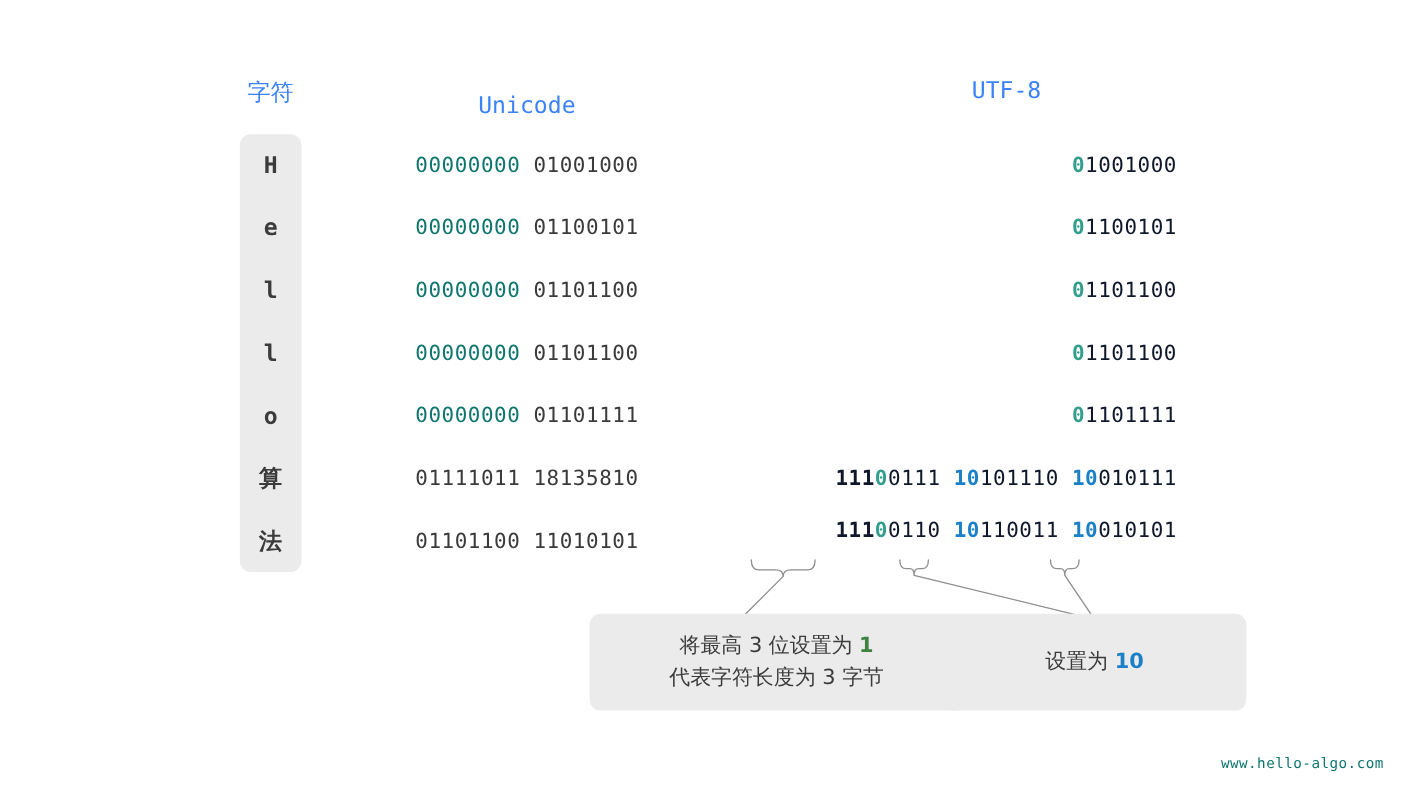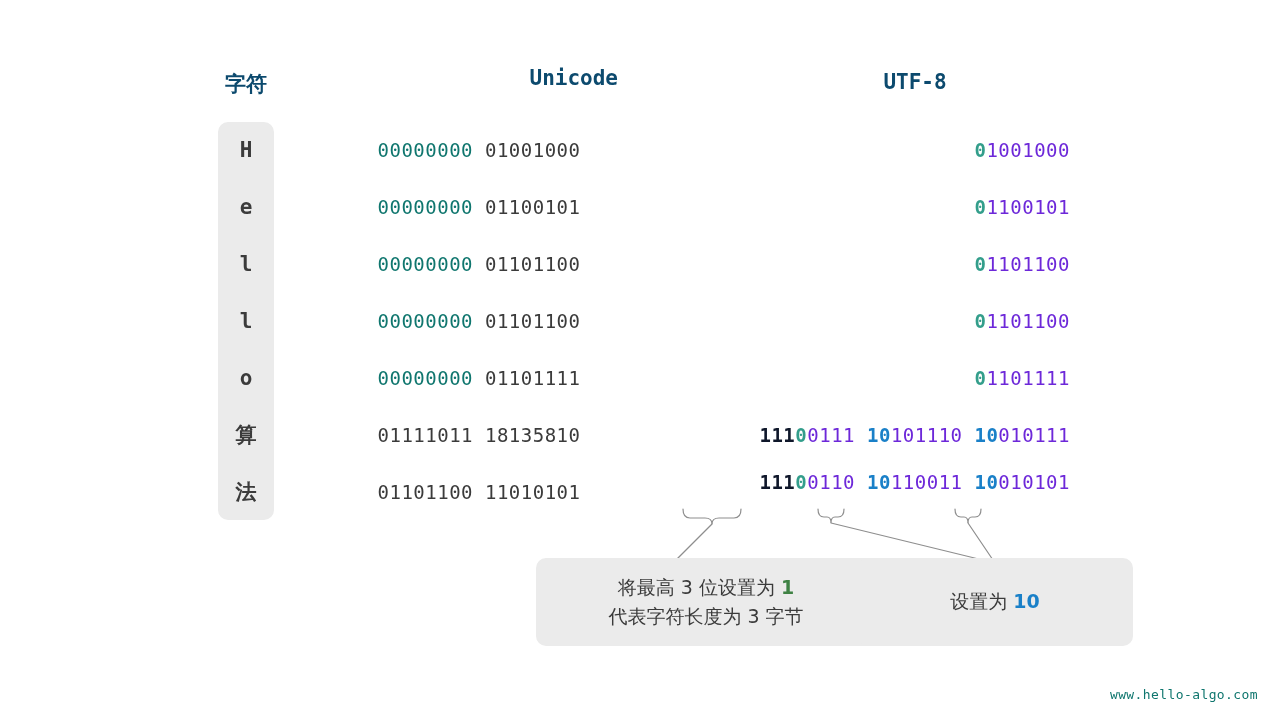--- a/index.html
+++ b/index.html
@@ -13,27 +13,27 @@
     position: relative;
     overflow: hidden;
     font-family: "DejaVu Sans", sans-serif;
     color: #3b3b3b;
   }
 
   
   .hdr {
     position: absolute;
     font-family: "DejaVu Sans Mono", monospace;
-    font-weight: bold;
+    font-weight: normal;
     font-size: 21px;
-    color: #0c4a6e;
+    color: #3b82f6;
     white-space: nowrap;
   }
   #hdr-char  { left: 218px;  top: 70px;  width: 56px;  text-align: center; }
-  #hdr-uni   { left: 340px;  top: 66px;  width: 278px; text-align: right; }
+  #hdr-uni   { left: 340px;  top: 84px;  width: 278px; text-align: center; }
   #hdr-utf   { left: 760px;  top: 70px;  width: 310px; text-align: center; }
 
   
   #char-pill {
     position: absolute;
     left: 218px;
     top: 122px;
     width: 56px;
     height: 398px;
     background: #ebebeb;
@@ -77,21 +77,21 @@
     text-align: right;
     font-family: "DejaVu Sans Mono", monospace;
     font-size: 19px;
     letter-spacing: 0.5px;
     white-space: pre;
     color: #3b3b3b;
   }
   .b-teal  { color: #339e8b; font-weight: bold; }
   .b-green { color: #0f172a; font-weight: bold; }
   .b-blue  { color: #1a80c8; font-weight: bold; }
-  .b-plain { color: #6d28d9; font-weight: normal; }
+  .b-plain { color: #0f172a; font-weight: normal; }
 
   
   #connectors {
     position: absolute;
     left: 0; top: 0;
     width: 1280px; height: 720px;
     pointer-events: none;
   }
 
   

